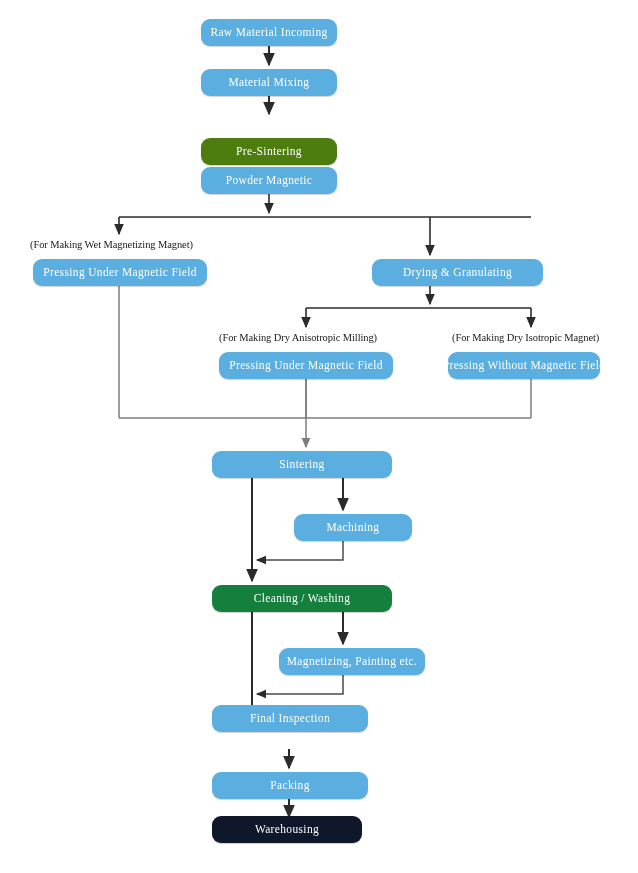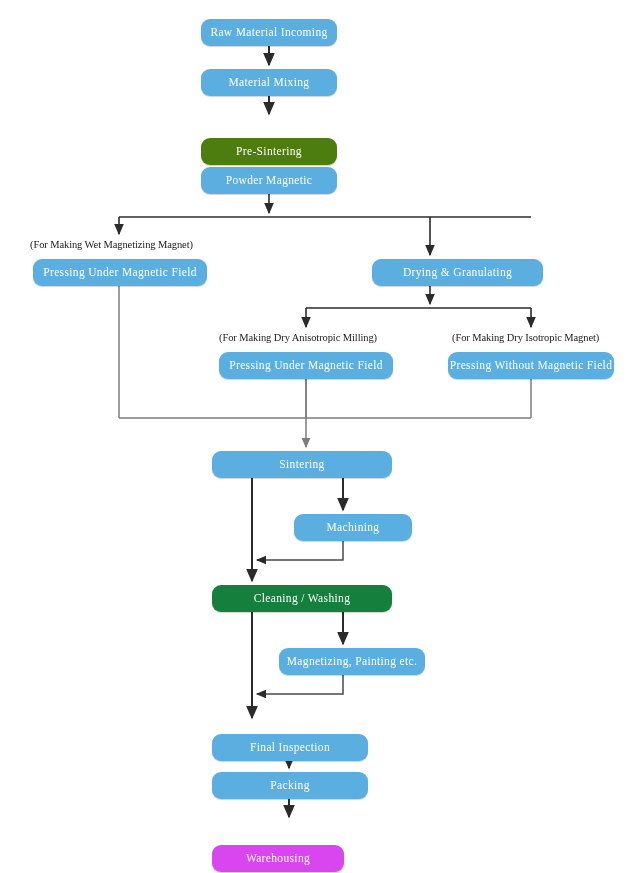--- a/index.html
+++ b/index.html
@@ -118,28 +118,28 @@
   </svg>
 
   <div id="nodes-layer">
       <div class="node" style="left: 201px; top: 19px; width: 136px; height: 27px; background: rgb(91, 174, 224); color: rgb(255, 255, 255); text-align: center;">Raw Material Incoming</div>
       <div class="node" style="left: 201px; top: 69px; width: 136px; height: 27px; background: rgb(91, 174, 224); color: rgb(255, 255, 255);">Material Mixing</div>
       <div class="node" style="left: 201px; top: 118px; width: 136px; height: 27px; background: #4d7c0f; color: rgb(255, 255, 255); margin-top: 20px;">Pre-Sintering</div>
       <div class="node" style="left: 201px; top: 167px; width: 136px; height: 27px; background: rgb(91, 174, 224); color: rgb(255, 255, 255);">Powder Magnetic</div>
       <div class="node" style="left: 33px; top: 259px; width: 174px; height: 27px; background: rgb(91, 174, 224); color: rgb(255, 255, 255);">Pressing Under Magnetic Field</div>
       <div class="node" style="left: 344px; top: 259px; width: 171px; height: 27px; background: rgb(91, 174, 224); color: rgb(255, 255, 255); margin-left: 28px;">Drying &amp; Granulating</div>
       <div class="node" style="left: 219px; top: 352px; width: 174px; height: 27px; background: rgb(91, 174, 224); color: rgb(255, 255, 255);">Pressing Under Magnetic Field</div>
-      <div class="node" style="left: 448px; top: 352px; width: 166px; height: 27px; background: rgb(91, 174, 224); color: rgb(255, 255, 255);">Pressing Without Magnetic Field</div>
+      <div class="node" style="left: 448px; top: 352px; width: 152px; height: 27px; background: rgb(91, 174, 224); color: rgb(255, 255, 255);">Pressing Without Magnetic Field</div>
       <div class="node" style="left: 212px; top: 451px; width: 180px; height: 27px; background: rgb(91, 174, 224); color: rgb(255, 255, 255);">Sintering</div>
       <div class="node" style="left: 294px; top: 514px; width: 118px; height: 27px; background: rgb(91, 174, 224); color: rgb(255, 255, 255);">Machining</div>
       <div class="node" style="left: 212px; top: 585px; width: 180px; height: 27px; background: #15803d; color: rgb(255, 255, 255);">Cleaning / Washing</div>
       <div class="node" style="left: 279px; top: 648px; width: 146px; height: 27px; background: rgb(91, 174, 224); color: rgb(255, 255, 255);">Magnetizing, Painting etc.</div>
-      <div class="node" style="left: 212px; top: 734px; width: 156px; height: 27px; background: rgb(91, 174, 224); color: rgb(255, 255, 255);">Final Inspection</div>
+      <div class="node" style="left: 212px; top: 705px; width: 156px; height: 27px; background: rgb(91, 174, 224); color: rgb(255, 255, 255);">Final Inspection</div>
       <div class="node" style="left: 212px; top: 772px; width: 156px; height: 27px; background: rgb(91, 174, 224); color: rgb(255, 255, 255);">Packing</div>
-      <div class="node" style="left: 212px; top: 845px; width: 132px; height: 27px; background: #d946ef; color: rgb(255, 255, 255);">Warehousing</div>
+      <div class="node" style="left: 212px; top: 816px; width: 150px; height: 27px; background: #0f172a; color: rgb(255, 255, 255);">Warehousing</div>
     </div>
   <div id="captions-layer">
       <div class="caption" style="left: 30px; top: 239px; color: rgb(26, 26, 26);">(For Making Wet Magnetizing Magnet)</div>
       <div class="caption" style="left: 219px; top: 332px; color: rgb(26, 26, 26);">(For Making Dry Anisotropic Milling)</div>
       <div class="caption" style="left: 452px; top: 332px; color: rgb(26, 26, 26);">(For Making Dry Isotropic Magnet)</div>
     </div>
 
 </div>
 
 </body></html>

